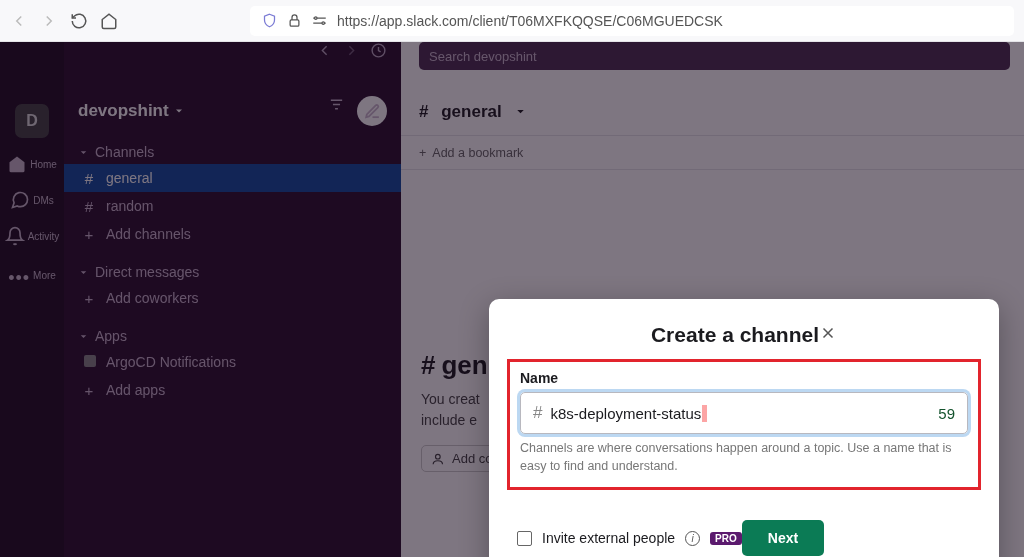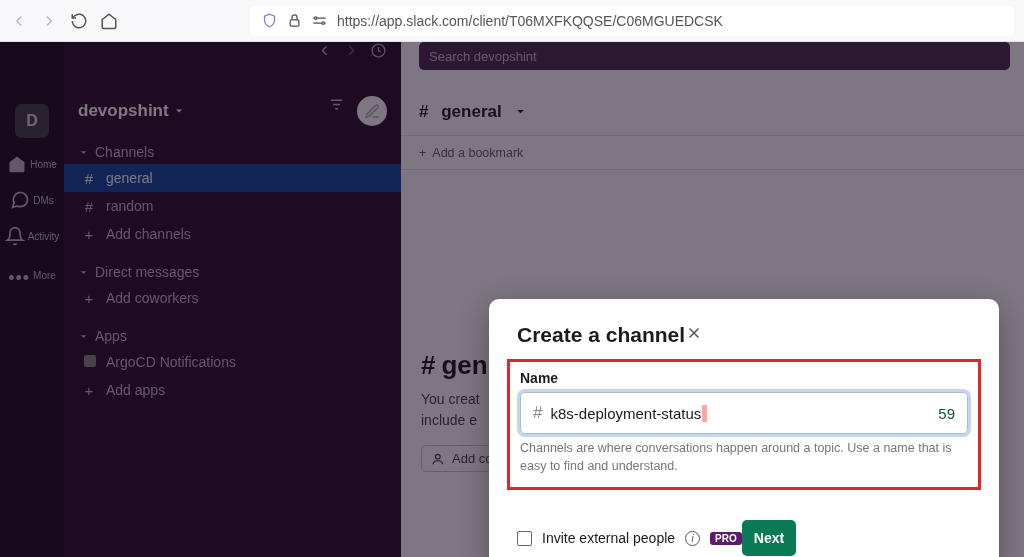--- a/index.html
+++ b/index.html
@@ -32,37 +32,37 @@
 .sb-item.active{background:#114da0;color:#fff}
 .sb-item .pre{width:14px;text-align:center;font-size:15px}
 .main{flex:1;background:#fff;z-index:1;display:flex;flex-direction:column}
 .ch-head{height:48px;border-bottom:1px solid #e4e4e8;display:flex;align-items:center;padding:0 18px;font-size:17px;font-weight:800;color:#1b1b1f;gap:4px}
 .bookmark{height:34px;border-bottom:1px solid #e4e4e8;display:flex;align-items:center;padding:0 18px;font-size:12.5px;color:#666;gap:6px}
 .ch-body{padding:180px 20px 20px 20px;color:#1b1b1f}
 .ch-title{font-size:26px;font-weight:800;display:flex;align-items:center;gap:6px;margin-bottom:8px}
 .ch-desc{font-size:14px;color:#444;line-height:1.5;margin-bottom:14px}
 .add-co{display:inline-flex;align-items:center;gap:6px;border:1px solid #ccc;border-radius:5px;padding:5px 10px;font-size:13px;color:#444;cursor:pointer}
 .modal{position:absolute;left:489px;top:257px;width:510px;background:#fff;border-radius:10px;z-index:20;box-shadow:0 8px 30px rgba(0,0,0,0.3);padding:24px 28px 22px}
-.modal-head{display:flex;justify-content:flex-start;align-items:center;margin-bottom:20px}
+.modal-head{display:flex;justify-content:center;align-items:center;margin-bottom:20px}
 .modal-title{font-size:21px;font-weight:800;color:#1b1b1f}
 .close-x{cursor:pointer;color:#555}
 .close-x svg{width:18px;height:18px}
 .field-area{border:3px solid #e2242d;padding:8px 10px 12px;margin:-8px -10px 8px}
 .field-label{font-size:14px;font-weight:700;color:#1b1b1f;margin-bottom:6px}
 .input-wrap{position:relative;border:1px solid #b8b8bf;border-radius:5px;height:42px;display:flex;align-items:center;padding:0 46px 0 12px;box-shadow:0 0 0 3px #bcd8f2}
 .input-hash{color:#888;font-size:17px;margin-right:8px}
 .input-val{color:#1b1b1f;font-size:15px;border-right:5px solid #fca5a5;padding-right:1px}
 .counter{position:absolute;right:12px;color:#14532d;font-size:15px}
 .helper{font-size:12.5px;color:#777;margin-top:6px;line-height:1.4}
 .modal-foot{display:flex;justify-content:flex-start;align-items:center;margin-top:30px}
 .invite-row{display:flex;align-items:center;gap:10px;font-size:14px;color:#1b1b1f}
 .chk{width:15px;height:15px;border:1.5px solid #666;border-radius:2px}
 .info-ico{width:15px;height:15px;border:1.5px solid #555;border-radius:50%;display:flex;align-items:center;justify-content:center;font-size:10px;font-style:italic;color:#555}
 .pro{background:#5b1a6e;color:#fff;font-size:10px;font-weight:700;padding:1px 5px;border-radius:3px}
-.next-btn{background:#0b7b55;color:#fff;font-size:14px;font-weight:700;padding:10px 12px;border:none;border-radius:5px;cursor:pointer}
+.next-btn{background:#0b7b55;color:#fff;font-size:14px;font-weight:700;padding:10px 26px;border:none;border-radius:5px;cursor:pointer}
 </style>
 </head>
 <body>
 
 <div class="browser-bar">
   <span class="bb-icon light">
       <svg viewBox="0 0 24 24" fill="none" stroke="currentColor" stroke-width="2">
         <path d="M15 18l-6-6 6-6"></path>
       </svg>
     </span>

